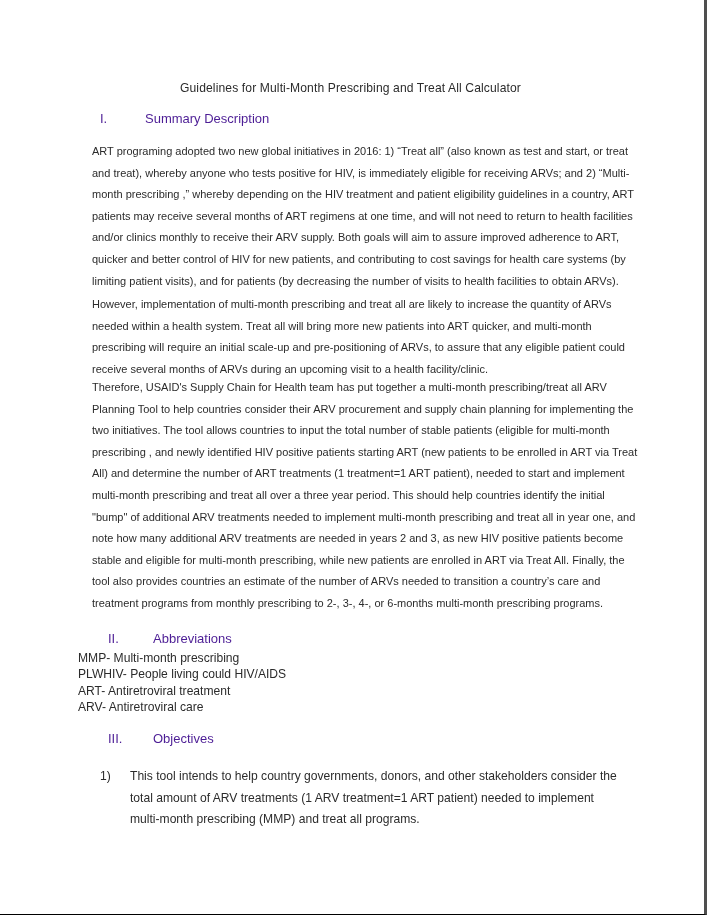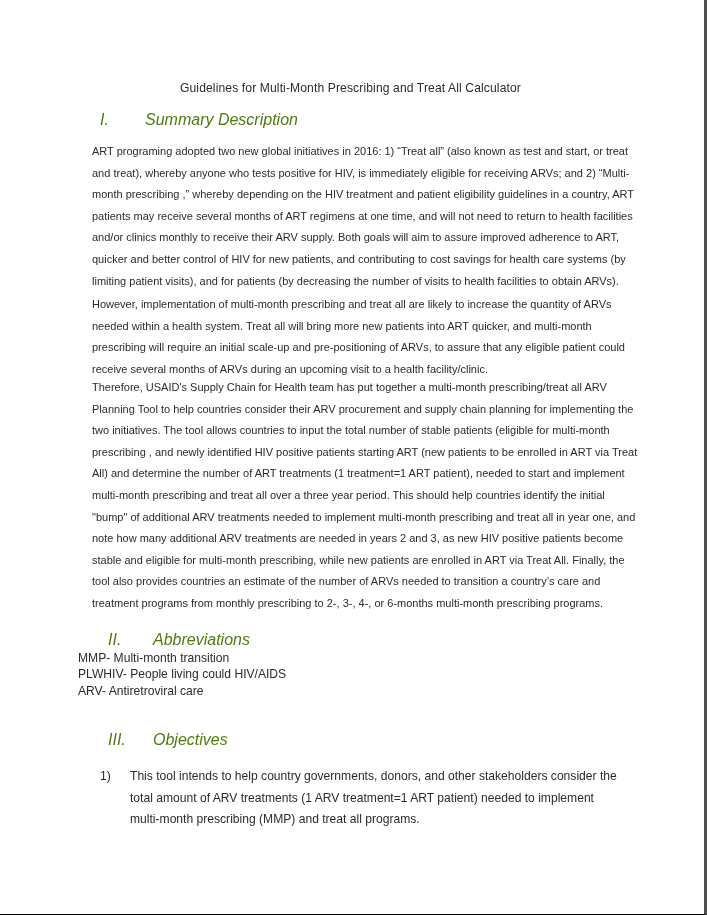--- a/index.html
+++ b/index.html
@@ -33,24 +33,23 @@
     left: 78px;
     top: 81px;
     width: 545px;
     text-align: center;
     font-size: 12.1px;
     color: #2b2b2b;
     letter-spacing: 0.01em;
   }
   .section-heading {
     position: absolute;
-    font-size: 16px;
-    color: #4d7c0f;
+    font-size: 13px;
+    color: #4c1d95;
     white-space: nowrap;
-    font-style: italic;
   }
   .section-heading .num {
     display: inline-block;
     width: 45px;
   }
   .para {
     position: absolute;
     left: 92px;
     width: 546px;
     font-size: 11px;
@@ -106,22 +105,23 @@
 
     <div class="para" style="top:294px;">However, implementation of multi-month prescribing and treat all are likely to increase the quantity of ARVs needed within a health system.   Treat all will bring more new patients into ART quicker, and multi-month prescribing will require an initial scale-up and pre-positioning of ARVs, to assure that any eligible patient could receive several months of ARVs during an upcoming visit to a health facility/clinic.</div>
 
     <div class="para" style="top:377px;">Therefore, USAID's Supply Chain for Health team has put together a multi-month prescribing/treat all ARV Planning Tool to help countries consider their ARV procurement and supply chain planning for implementing the two initiatives.  The tool allows countries to input the total number of stable patients (eligible for multi-month prescribing , and newly identified HIV positive patients starting ART (new patients to be enrolled in ART via Treat All) and determine the number of ART treatments (1 treatment=1 ART patient), needed  to start and implement multi-month prescribing and treat all over a three year period.  This should help countries identify the initial "bump" of additional ARV treatments needed to implement multi-month prescribing and treat all in year one, and note how many additional ARV treatments are needed in years 2 and 3, as new HIV positive patients become stable and eligible for multi-month prescribing, while new patients are enrolled in ART via Treat All.  Finally, the tool also provides countries an estimate of the number of ARVs needed to transition a country’s care and treatment programs from monthly prescribing to 2-, 3-, 4-, or 6-months multi-month prescribing programs.</div>
 
     <div class="section-heading" style="left:108px; top:622px;margin-top:9px;">
       <span class="num">II.</span><span>Abbreviations</span>
     </div>
 
     <div class="abbr-block" style="top:650px;">
-      <span class="abbr-line">MMP- Multi-month transition</span>
+      <span class="abbr-line">MMP- Multi-month prescribing</span>
       <span class="abbr-line">PLWHIV- People living could HIV/AIDS</span>
+      <span class="abbr-line">ART- Antiretroviral treatment</span>
       <span class="abbr-line">ARV- Antiretroviral care</span>
     </div>
 
     <div class="section-heading" style="left:108px; top:731px;">
       <span class="num">III.</span><span>Objectives</span>
     </div>
 
     <div class="numbered-item" style="top:766px;">
       <span class="marker">1)</span>
       <span class="body">This tool intends to help country governments, donors, and other stakeholders consider the total amount of ARV treatments (1 ARV treatment=1 ART patient) needed to implement multi-month prescribing (MMP) and treat all programs.</span>

